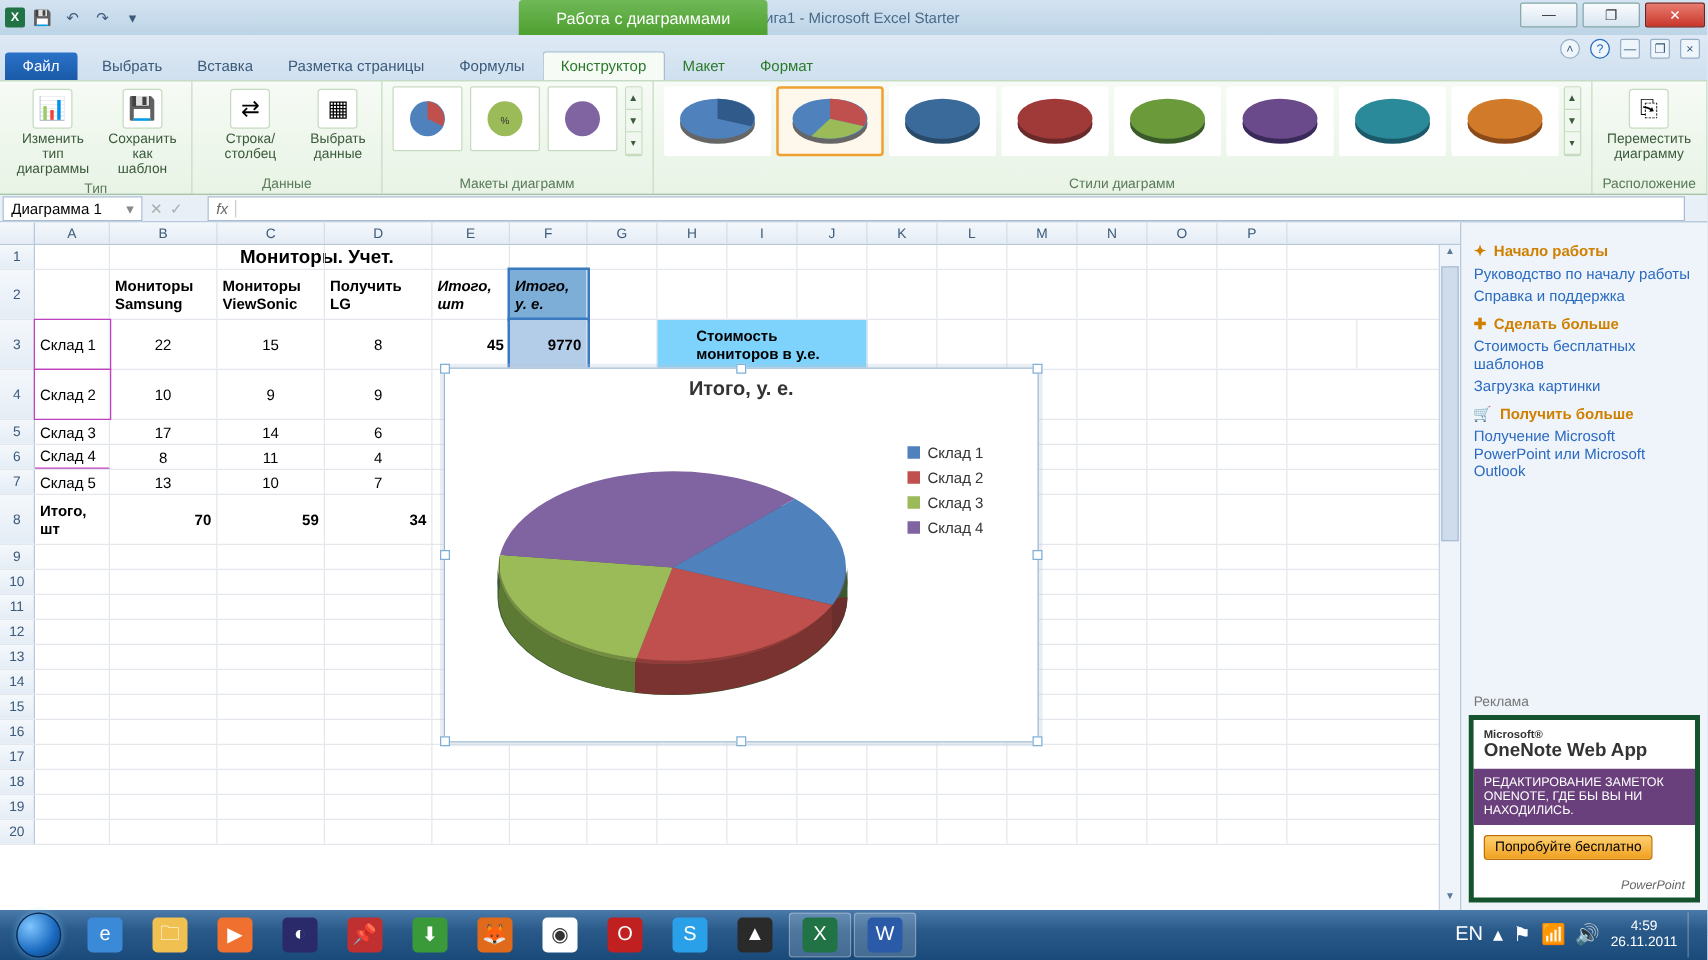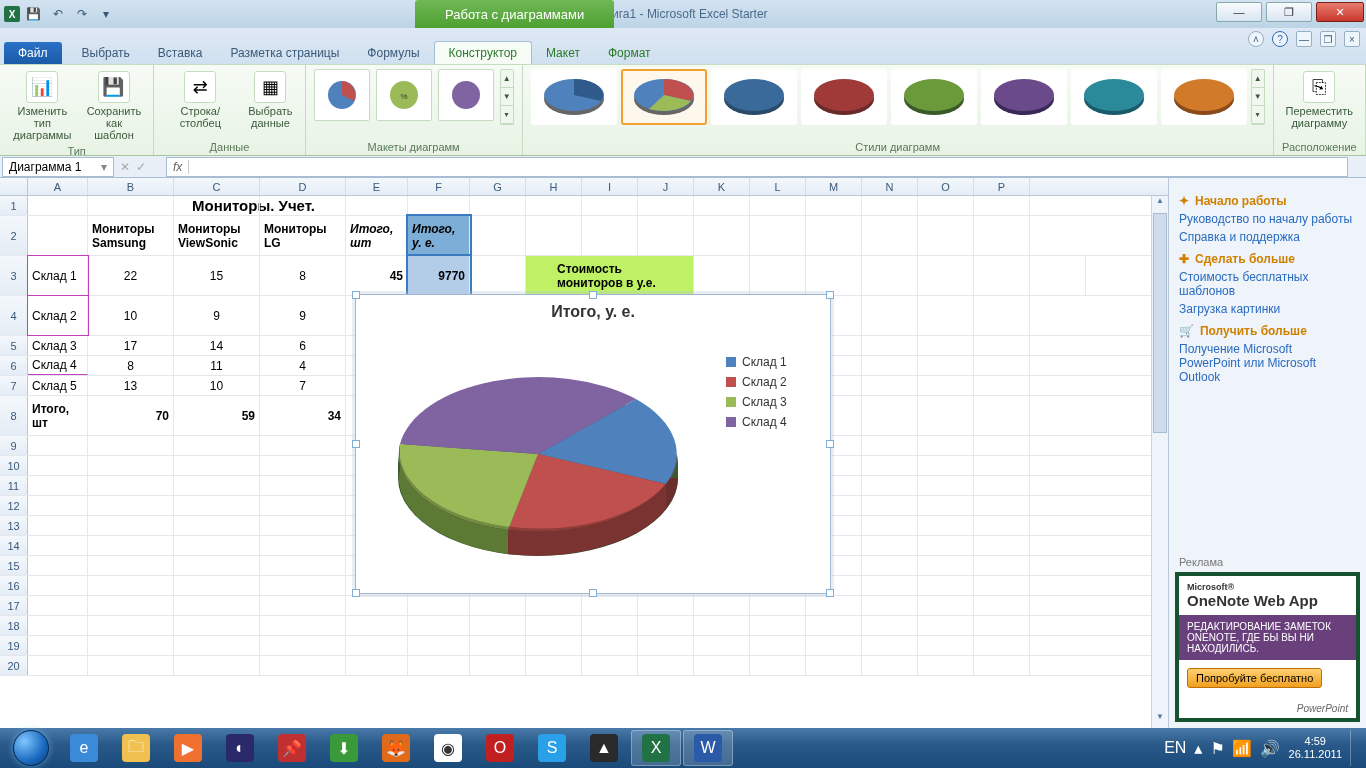--- a/index.html
+++ b/index.html
@@ -56,21 +56,21 @@
 .ch { border-right:1px solid #d4dde8; display:flex; align-items:center; justify-content:center; }
 .rows { position:relative; }
 .row { display:flex; height:20px; border-bottom:1px solid #e4e8ec; }
 .row.tall { height:40px; }
 .rh { width:28px; background:linear-gradient(#f4f8fc,#e4ecf5); border-right:1px solid #b8c8d8; display:flex; align-items:center; justify-content:center; font-size:11px; color:#3b5a7a; }
 .cell { border-right:1px solid #e4e8ec; display:flex; align-items:center; padding:0 4px; font-size:12px; overflow:visible; white-space:normal; }
 .cell.center{ justify-content:center;} .cell.right{justify-content:flex-end;}
 .cell.bold{font-weight:bold;} .cell.italic{font-style:italic;}
 .sel-range{ background:#b3cde8; }
 .sel-head{ background:#7daed8; }
-.hlt{ background:#bef264;padding-left:31px; }
+.hlt{ background:#7dd3fc;padding-left:31px; }
 
 
 .cA{width:60px;} .cB{width:86px;} .cC{width:86px;} .cD{width:86px;} .cE{width:62px;} .cF{width:62px;}
 .cG{width:56px;} .cH{width:56px;} .cI{width:56px;} .cJ{width:56px;} .cK{width:56px;} .cL{width:56px;}
 .cM{width:56px;} .cN{width:56px;} .cO{width:56px;} .cP{width:56px;}
 
 
 .chartobj { position:absolute; left:355px; top:116px; width:476px; height:300px; background:#fff; border:1px solid #9fb8d0; box-shadow:0 0 0 3px rgba(180,200,220,.3); }
 .chartobj .handle{ position:absolute; width:8px; height:8px; background:#fff; border:1px solid #7faed8;}
 .chartobj .ht{top:-4px;left:50%;margin-left:-4px;} .chartobj .hb{bottom:-4px;left:50%;margin-left:-4px;}
@@ -355,21 +355,21 @@
           <div class="cell cN"></div>
           <div class="cell cO"></div>
           <div class="cell cP"></div>
       </div>
 
       <div class="row tall">
           <div class="rh">2</div>
         <div class="cell cA"></div>
         <div class="cell cB bold">Мониторы Samsung</div>
         <div class="cell cC bold">Мониторы ViewSonic</div>
-        <div class="cell cD bold">Мониторы LG</div>
+        <div class="cell cD bold">Получить LG</div>
         <div class="cell cE bold italic">Итого, шт</div>
         <div class="cell cF bold italic sel-head" style="outline:2px solid #3a7ac0;">Итого, у. е.</div>
         <div class="cell cG"></div>
           <div class="cell cH"></div>
           <div class="cell cI"></div>
           <div class="cell cJ"></div>
           <div class="cell cK"></div>
           <div class="cell cL"></div>
           <div class="cell cM"></div>
           <div class="cell cN"></div>

